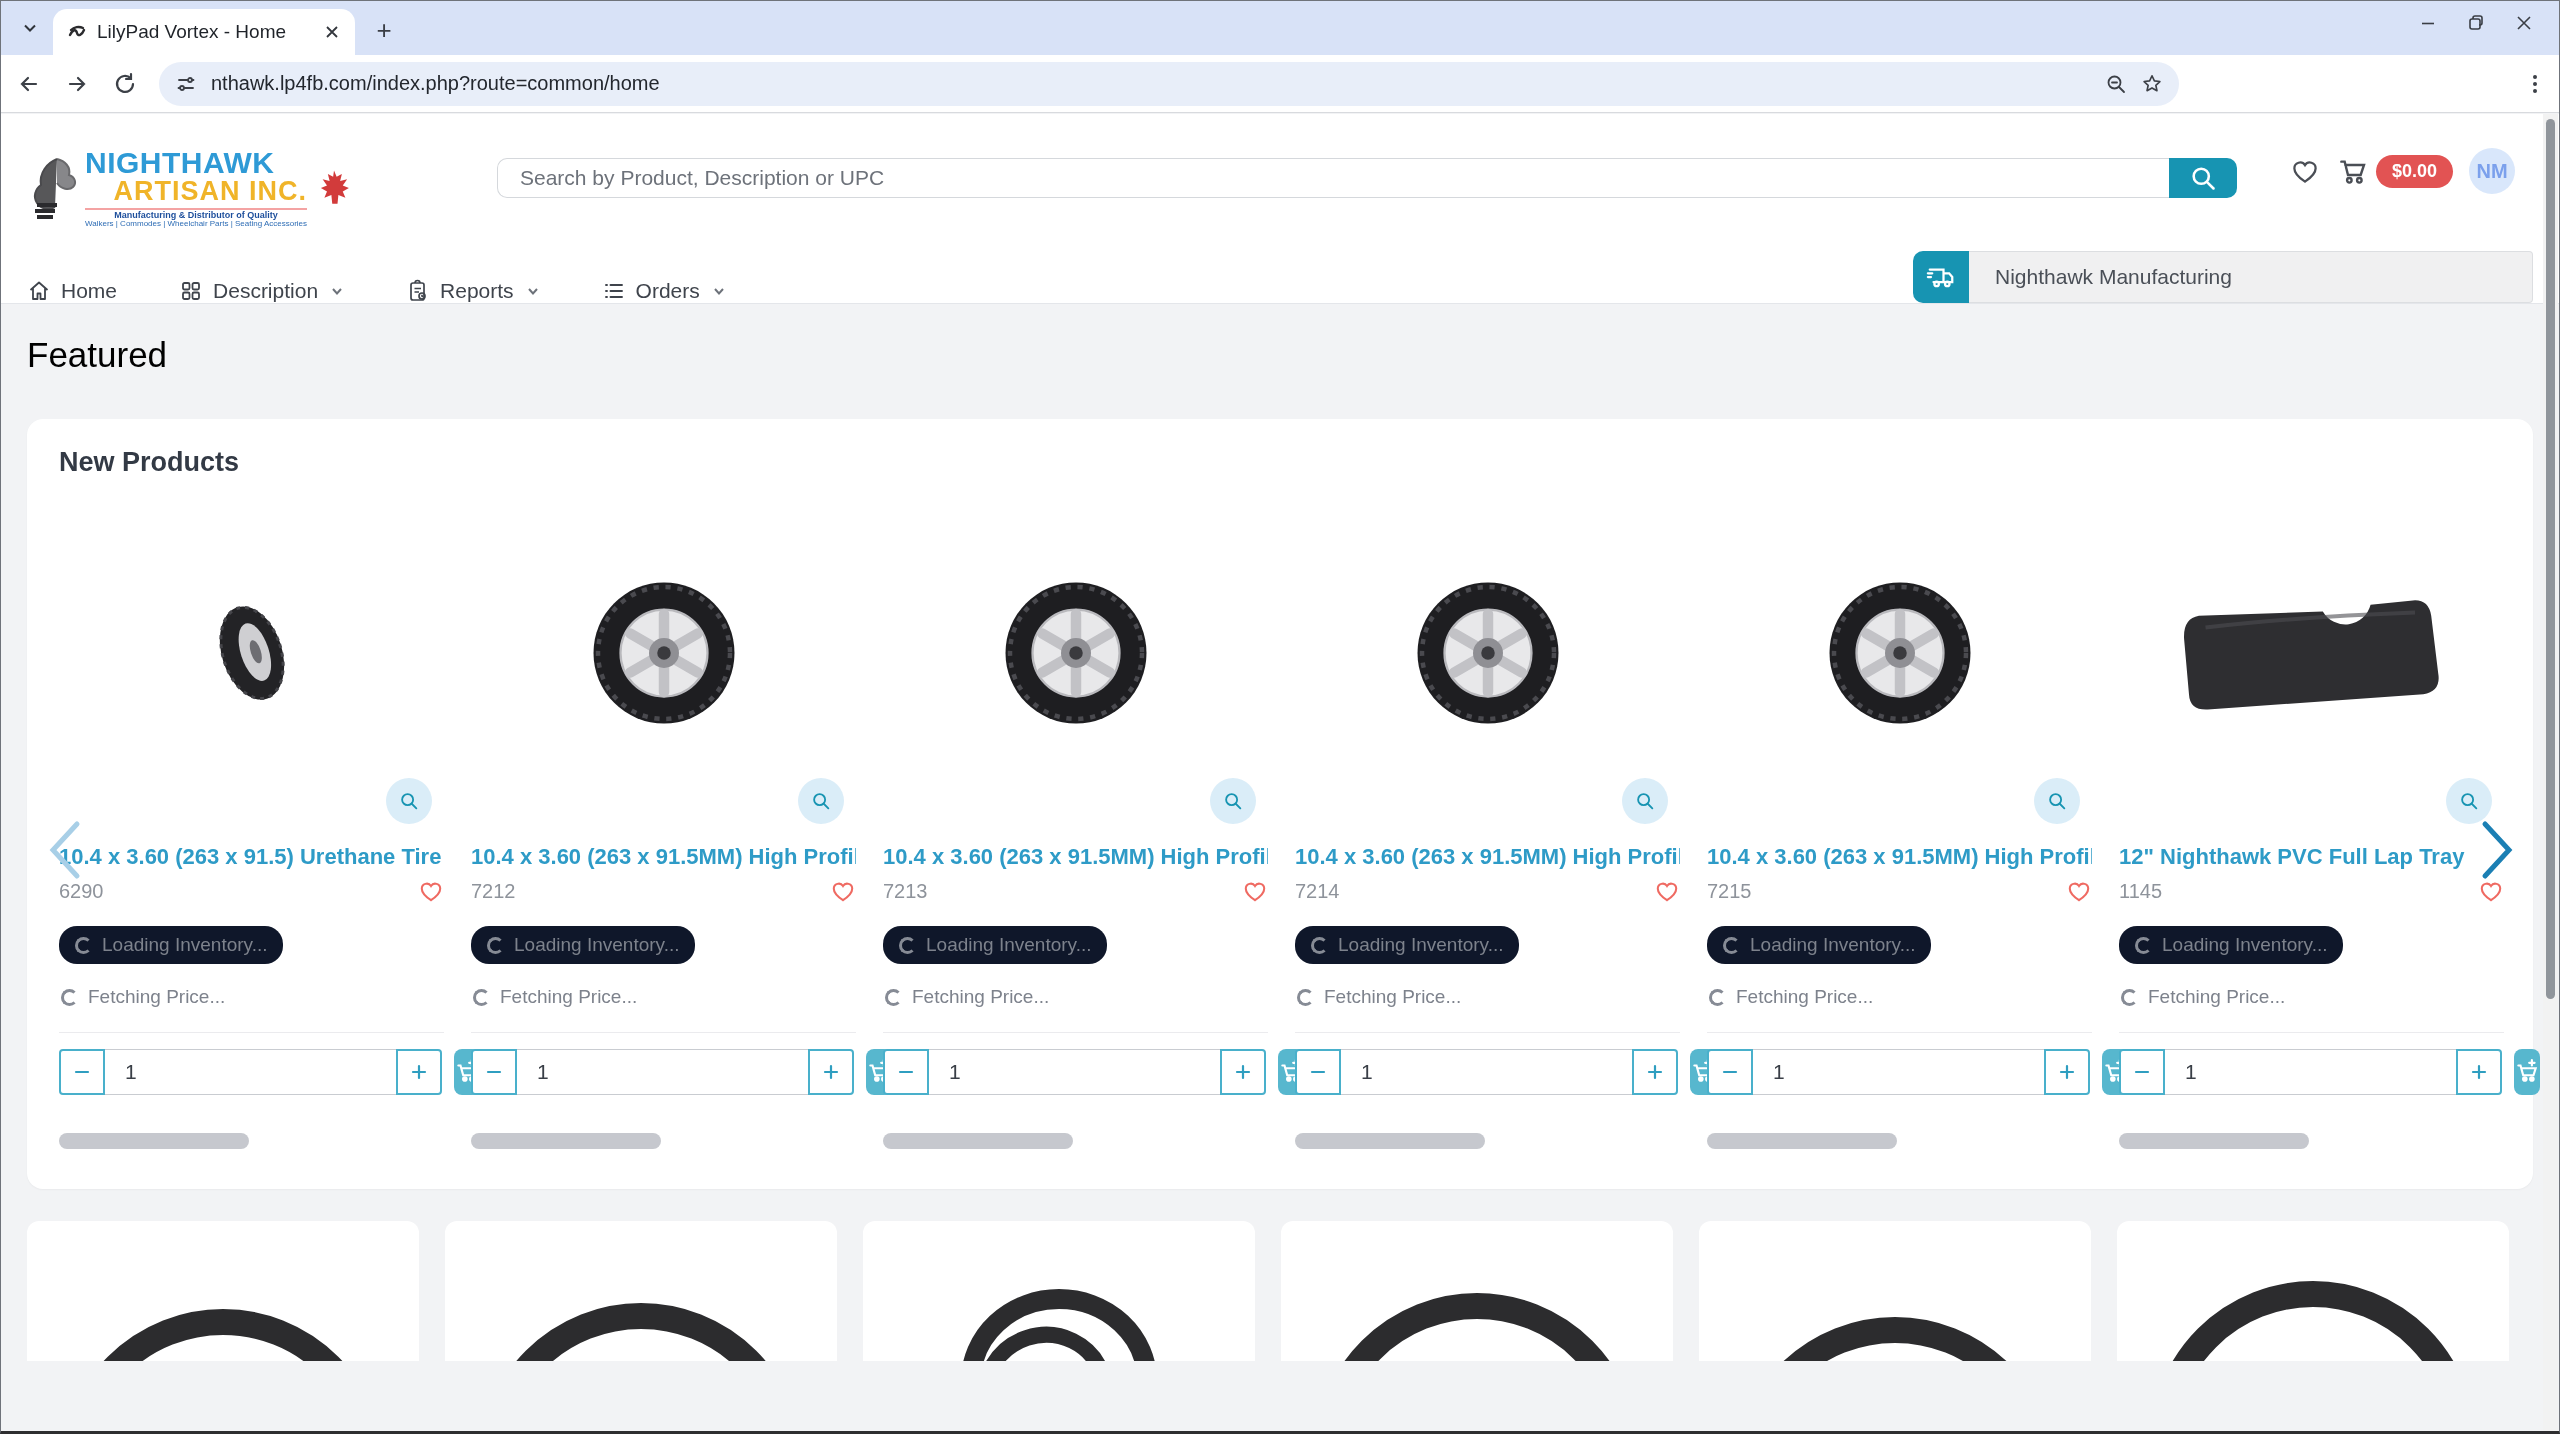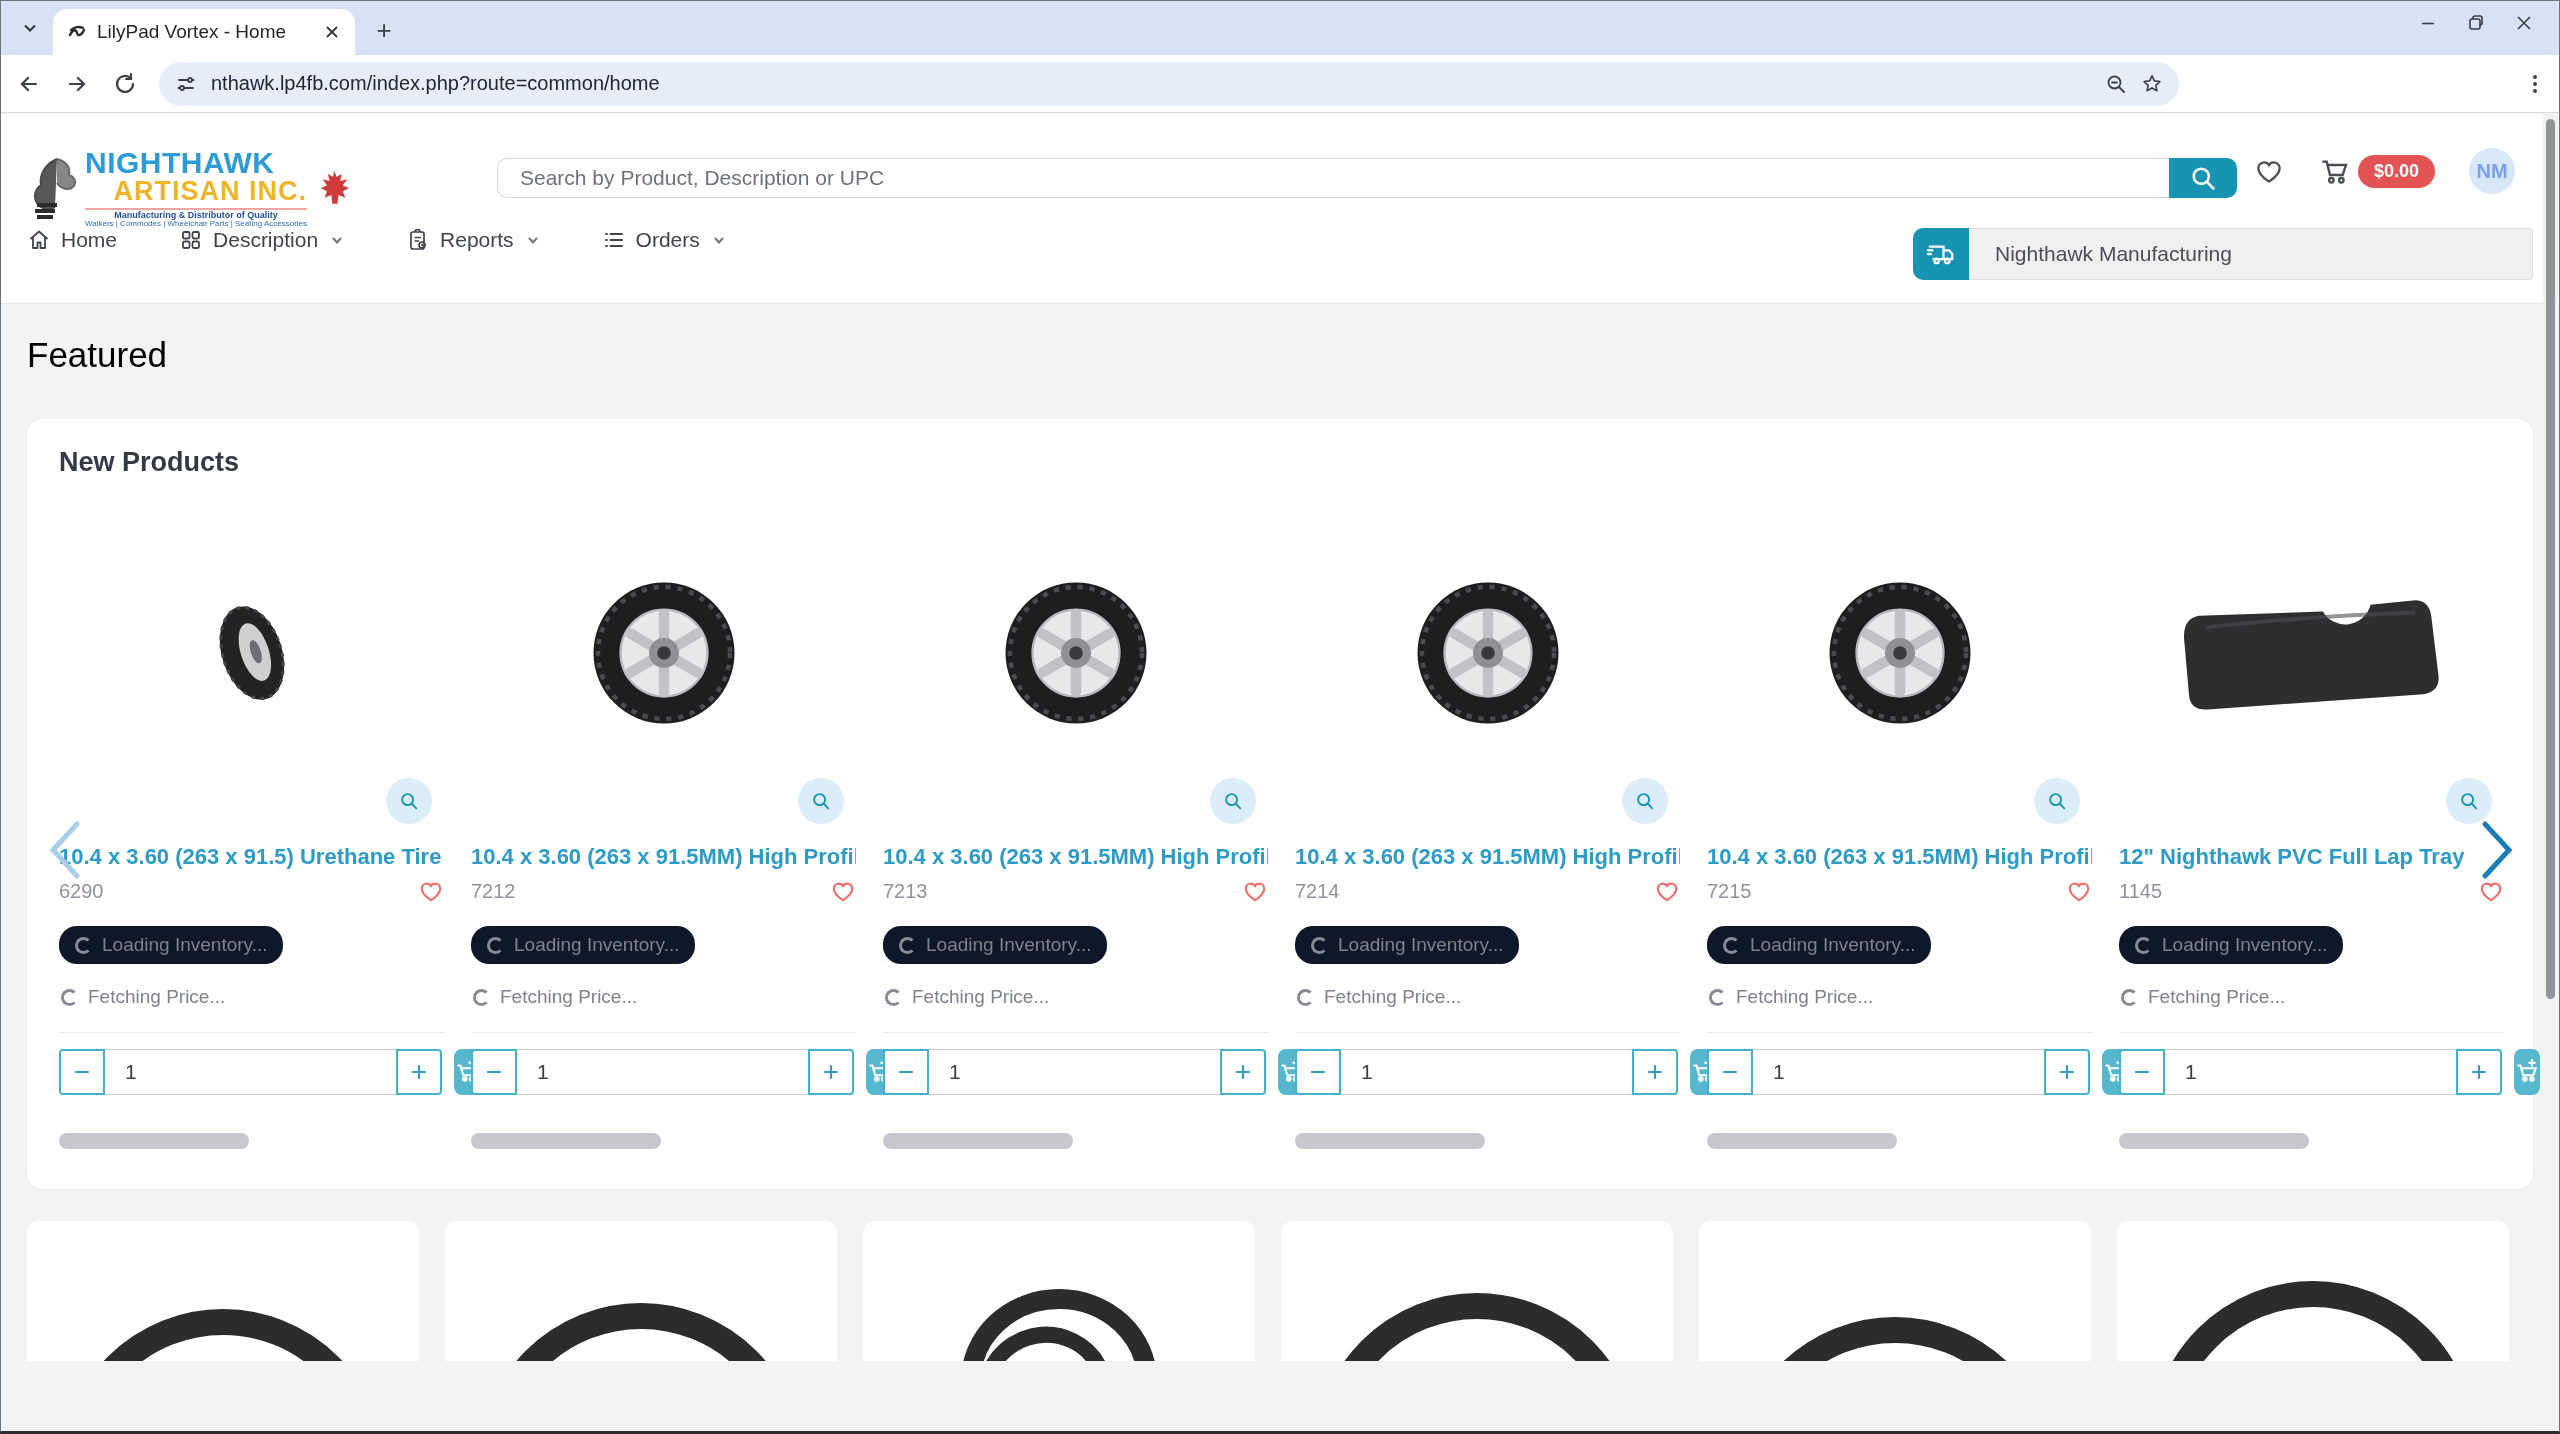--- a/index.html
+++ b/index.html
@@ -32,28 +32,28 @@
   .logo-line2 { font-size:27px; font-weight:bold; color:#f0b429; letter-spacing:1px;text-align:right; }
   .logo-tag1 { font-size:9px; color:#1d4f9c; font-weight:bold; border-top:2px solid #f4a3a3; margin-top:3px; padding-top:1px; text-align:center;}
   .logo-tag2 { font-size:8px; color:#2e6db5; text-align:center; }
   .logo-leaf { width:42px; height:42px; color:#d23b3b; align-self:center; }
 
   .searchwrap { position:absolute; left:496px; top:44px; width:1740px; height:40px; display:flex; }
   .search-input { flex:1; border:1px solid #d5d8dc; border-right:none; border-radius:10px 0 0 10px; font-size:21px; padding:0 22px; color:#23272e; outline:none; background:#fff; font-family:inherit; }
   .search-input::placeholder { color:#6d727a; }
   .search-btn { width:68px; border:none; background:#1794b2; border-radius:0 10px 10px 0; display:flex; align-items:center; justify-content:center; color:#fff; }
 
-  .hdr-icons { position:absolute; right:44px; top:34px; display:flex; align-items:center; gap:34px; }
+  .hdr-icons { position:absolute; right:44px; top:34px; display:flex; align-items:center; gap:16px; }
   .hicon { color:#4a4e55; display:flex; align-items:center; }
   .cart-group { display:flex; align-items:center; gap:8px; }
   .cart-badge { background:#e25353; color:#fff; font-weight:bold; font-size:18px; padding:6px 16px; border-radius:18px; }
   .avatar { width:46px; height:46px; border-radius:50%; background:#d9e7fb; color:#7ba0ec; font-weight:bold; font-size:20px; display:flex; align-items:center; justify-content:center; }
 
   
-  .mainnav { position:absolute; left:0; top:227px; width:100%; height:76px; background:#ffffff; border-bottom:1px solid #e4e6ea; display:flex; align-items:flex-start; padding:0 26px; }
+  .mainnav { position:absolute; left:0; top:227px; width:100%; height:76px; background:#ffffff; border-bottom:1px solid #e4e6ea; display:flex; align-items:flex-end; padding:0 26px; }
   .nav-item { display:flex; align-items:center; gap:10px; font-size:21px; color:#3f444c; margin-right:62px; cursor:pointer; }
   .nav-caret { color:#6d727a; margin-left:2px; }
   .biz-selector { margin-left:auto; display:flex; height:52px; width:620px; }
   .biz-btn { width:56px; background:#1794b2; border-radius:10px 0 0 10px; display:flex; align-items:center; justify-content:center; color:#fff; }
   .biz-field { flex:1; background:#f0f0f1; border:1px solid #dcdee1; border-left:none; border-radius:0 4px 4px 0; display:flex; align-items:center; padding-left:26px; font-size:21px; color:#4a4f57; }
 
   
   .page { position:absolute; left:0; top:304px; width:100%; height:1130px; background:#f2f3f5; padding:0 26px; overflow:hidden; }
   .featured-h { font-size:35px; color:#000000; margin-top:30px; font-weight:normal; }
   .panel { background:#ffffff; border-radius:16px; margin-top:44px; padding:28px 32px 40px; position:relative; box-shadow:0 1px 2px rgba(0,0,0,.04); }

